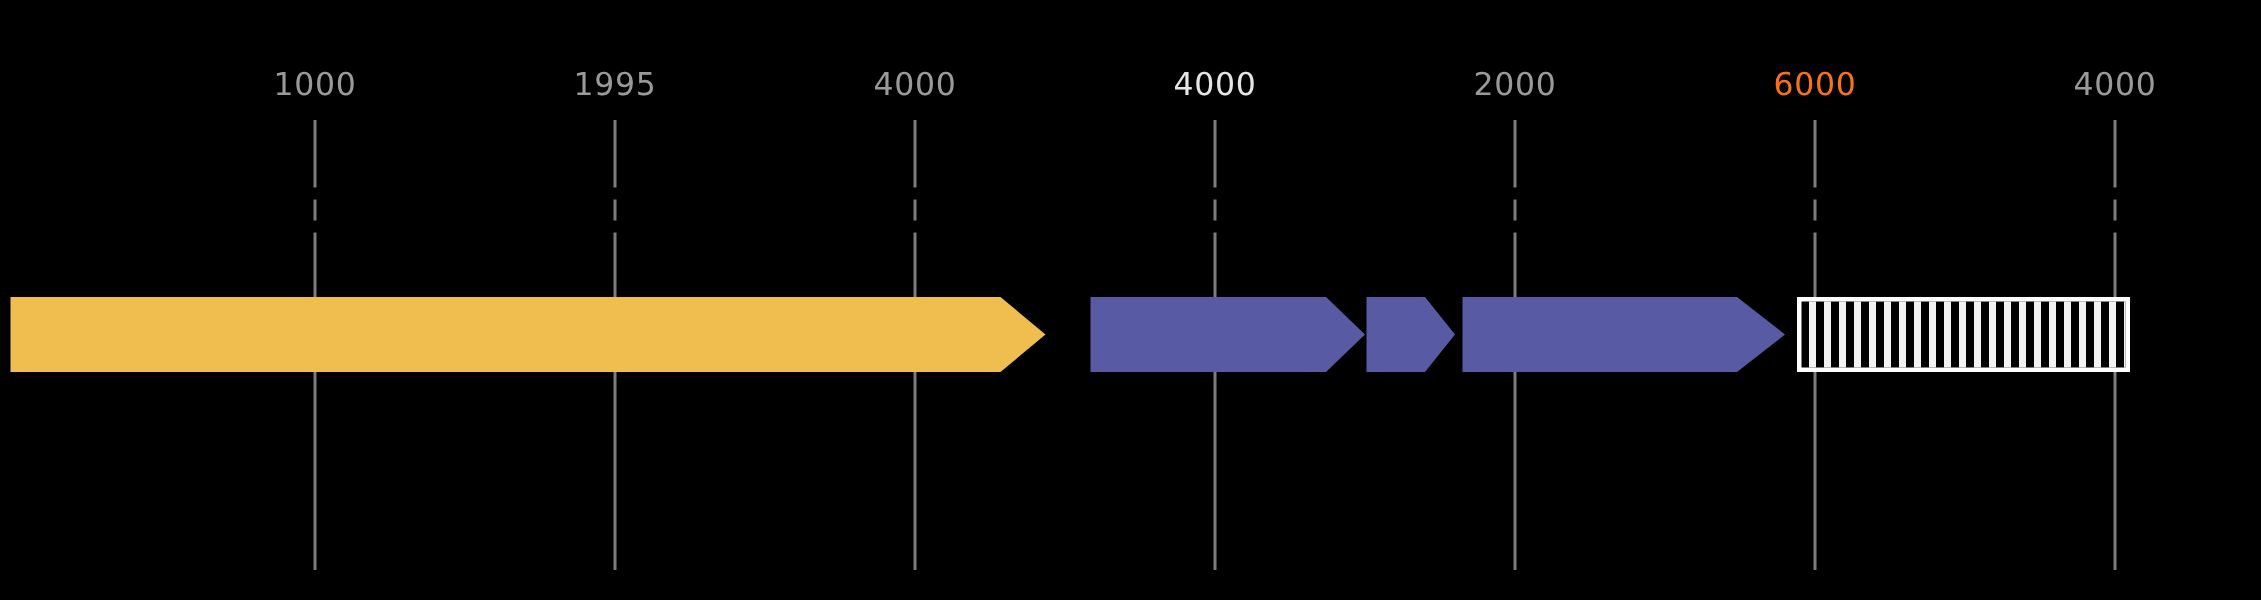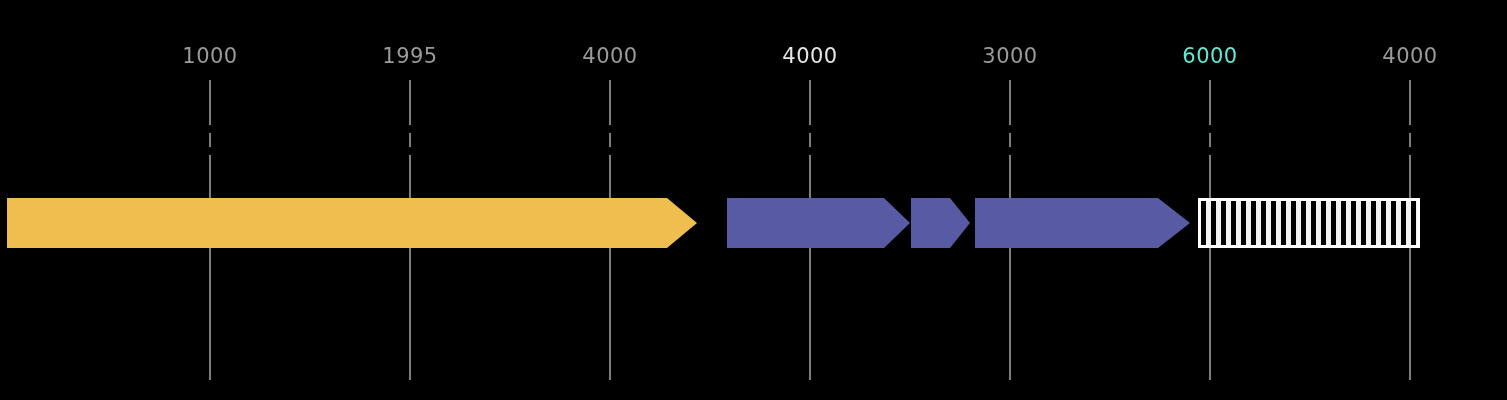--- a/index.html
+++ b/index.html
@@ -99,27 +99,27 @@
         <div class="gridline seg-b" style="background: rgb(125, 125, 125);"></div>
         <div class="gridline seg-c" style="background: rgb(125, 125, 125);"></div>
       </div>
       <div class="tick-group" style="left: 810px;">
         <div class="tick-label" style="color: #e5e5e5;">4000</div>
         <div class="gridline seg-a" style="background: rgb(125, 125, 125);"></div>
         <div class="gridline seg-b" style="background: rgb(125, 125, 125);"></div>
         <div class="gridline seg-c" style="background: rgb(125, 125, 125);"></div>
       </div>
       <div class="tick-group" style="left: 1010px;">
-        <div class="tick-label" style="color: rgb(154, 154, 154);">3000</div>
+        <div class="tick-label" style="color: rgb(154, 154, 154);">2000</div>
         <div class="gridline seg-a" style="background: rgb(125, 125, 125);"></div>
         <div class="gridline seg-b" style="background: rgb(125, 125, 125);"></div>
         <div class="gridline seg-c" style="background: rgb(125, 125, 125);"></div>
       </div>
       <div class="tick-group" style="left: 1210px;">
-        <div class="tick-label" style="color: #5eead4;">6000</div>
+        <div class="tick-label" style="color: #f97316;">6000</div>
         <div class="gridline seg-a" style="background: rgb(125, 125, 125);"></div>
         <div class="gridline seg-b" style="background: rgb(125, 125, 125);"></div>
         <div class="gridline seg-c" style="background: rgb(125, 125, 125);"></div>
       </div>
       <div class="tick-group" style="left: 1410px;">
         <div class="tick-label" style="color: rgb(154, 154, 154);">4000</div>
         <div class="gridline seg-a" style="background: rgb(125, 125, 125);"></div>
         <div class="gridline seg-b" style="background: rgb(125, 125, 125);"></div>
         <div class="gridline seg-c" style="background: rgb(125, 125, 125);"></div>
       </div>

